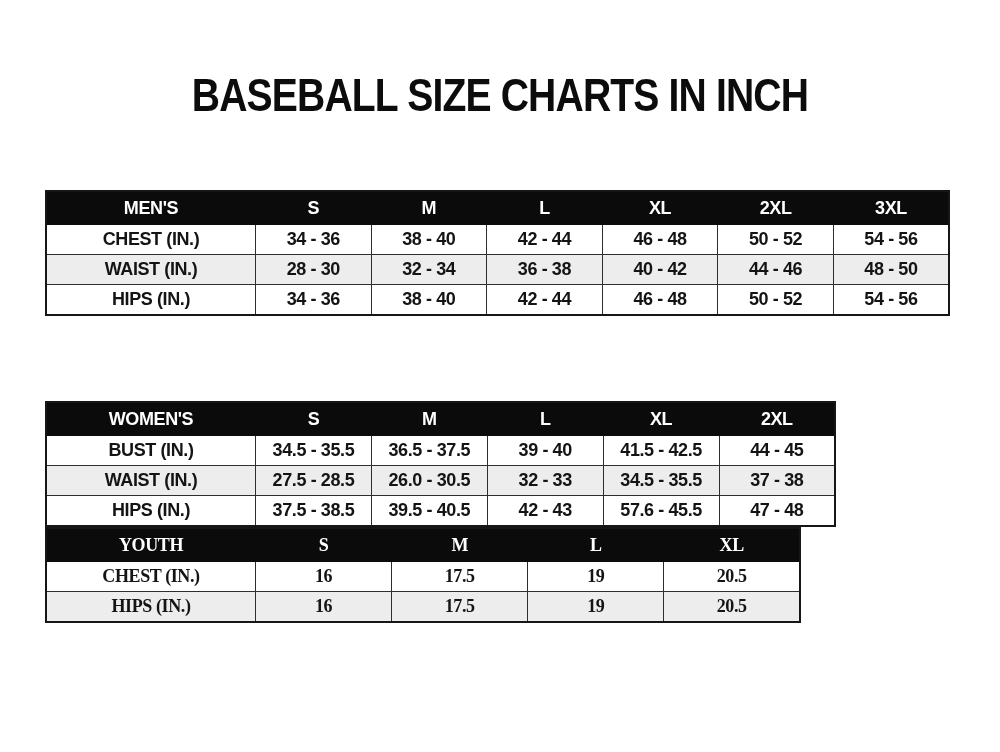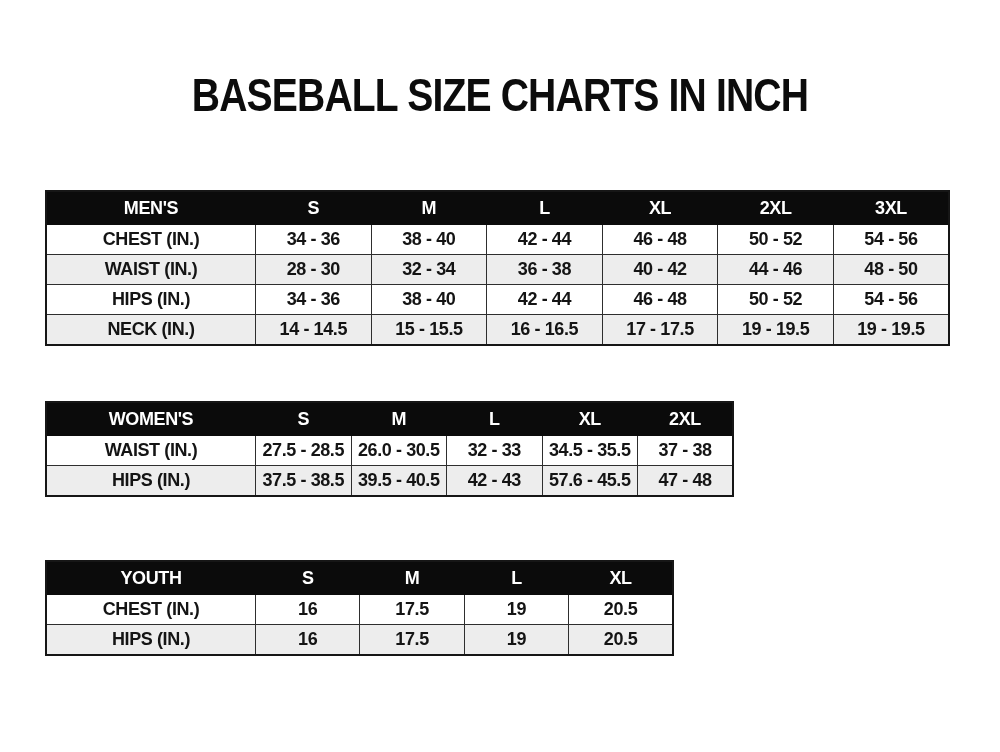--- a/index.html
+++ b/index.html
@@ -31,22 +31,22 @@
   }
   table.size-table {
     position: absolute;
     left: 45px;
     border-collapse: collapse;
     table-layout: fixed;
     border: 2px solid #161616;
     background: #ffffff;
   }
   table.size-table.mens   { top: 190px; width: 905px; border-radius: 20px; }
-  table.size-table.womens { top: 401px; width: 689px; }
-  table.size-table.youth  { top: 560px; width: 629px; }
+  table.size-table.womens { top: 401px; width: 791px; }
+  table.size-table.youth  { top: 527px; width: 756px; font-family: Liberation Serif, serif; }
 
   .size-table th, .size-table td {
     border: 1px solid #2e2e2e;
     text-align: center;
     vertical-align: middle;
     padding: 0;
     font-weight: 700;
     letter-spacing: -0.4px;
     overflow: hidden;
     white-space: nowrap;
@@ -109,44 +109,43 @@
         </tr>
         <tr>
           <td>HIPS (IN.)</td>
           <td>34 - 36</td>
           <td>38 - 40</td>
           <td>42 - 44</td>
           <td>46 - 48</td>
           <td>50 - 52</td>
           <td>54 - 56</td>
         </tr>
-        <tr>
-          <td>NECK (IN.)</td>
-          <td>14 - 14.5</td>
-          <td>15 - 15.5</td>
-          <td>16 - 16.5</td>
-          <td>17 - 17.5</td>
-          <td>19 - 19.5</td>
-          <td>19 - 19.5</td>
-        </tr>
       </tbody>
   </table>
 
   <table class="size-table womens">
     <thead>
       <tr>
           <th>WOMEN'S</th>
           <th>S</th>
           <th>M</th>
           <th>L</th>
           <th>XL</th>
           <th>2XL</th>
         </tr>
     </thead>
     <tbody>
+        <tr>
+          <td>BUST (IN.)</td>
+          <td>34.5 - 35.5</td>
+          <td>36.5 - 37.5</td>
+          <td>39 - 40</td>
+          <td>41.5 - 42.5</td>
+          <td>44 - 45</td>
+        </tr>
         <tr>
           <td>WAIST (IN.)</td>
           <td>27.5 - 28.5</td>
           <td>26.0 - 30.5</td>
           <td>32 - 33</td>
           <td>34.5 - 35.5</td>
           <td>37 - 38</td>
         </tr>
         <tr>
           <td>HIPS (IN.)</td>

